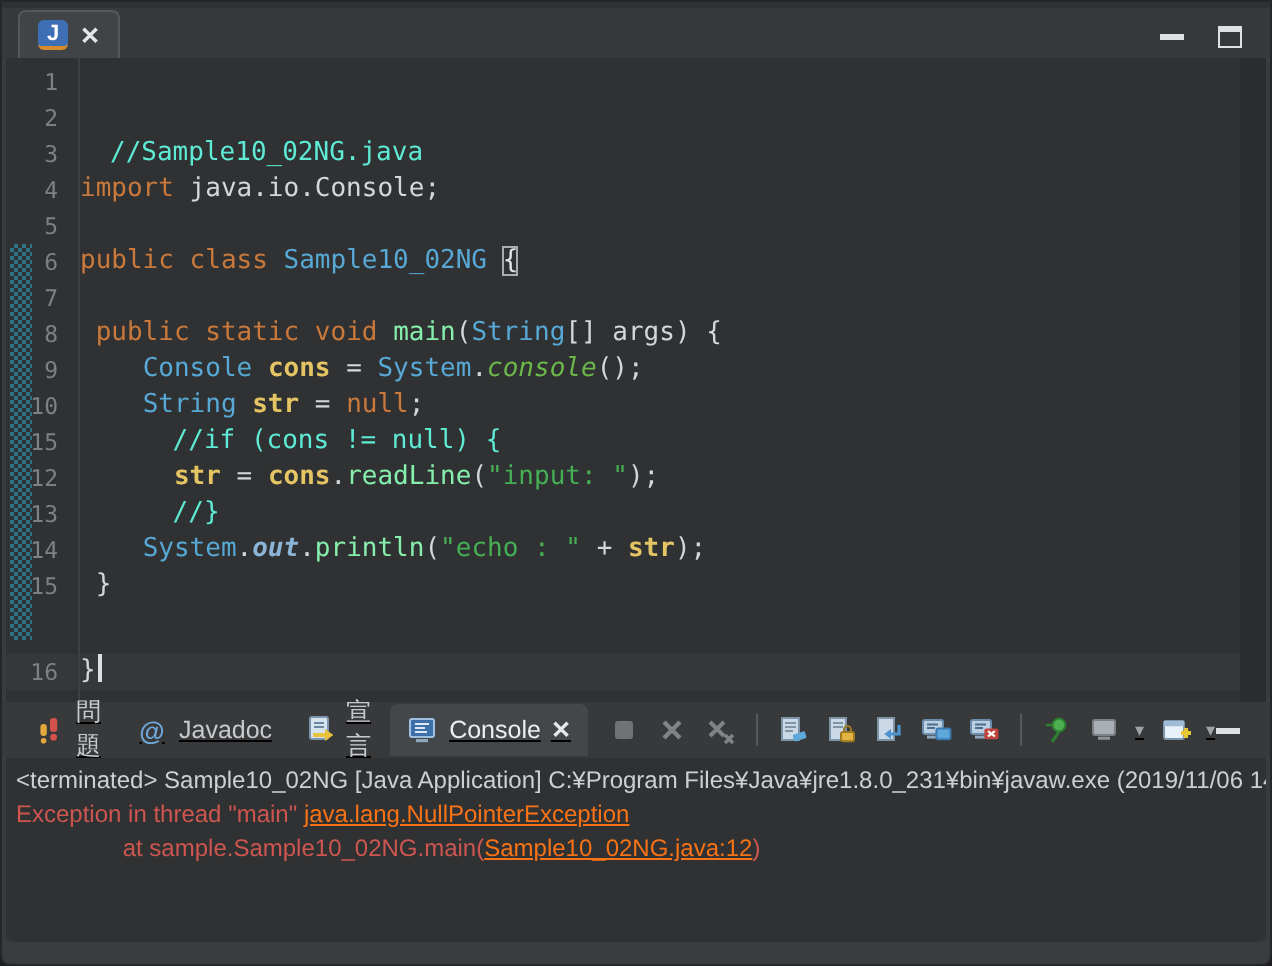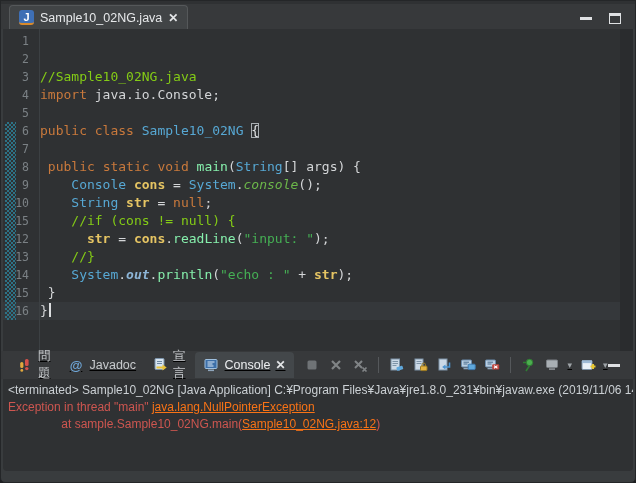--- a/index.html
+++ b/index.html
@@ -34,31 +34,31 @@
     font-family:"DejaVu Sans Mono", monospace; font-size:13px; overflow:hidden;
     padding-top:3px;
   }
   .editor .vrule { position:absolute; left:36px; top:0; bottom:0; width:1px; background:#3C4043; }
   .hatch {
     position:absolute; left:2px; top:93px; width:11px; height:198px;
     background-image:conic-gradient(#2D7386 25%, transparent 0 50%, #2D7386 0 75%, transparent 0);
     background-size:4px 4px;
   }
   .cl { display:flex; height:18px; line-height:18px; }
-  .cl.current { background:#35383B; }
+  .cl.current { background:#35383B;margin-top:25px; }
   .ln { flex:0 0 31px; text-align:right; padding-right:5px; color:#7B8185; font-size:11.5px; }
   .lt { white-space:pre; padding-left:6px; color:#D4D6D8; }
   .seg-kw { color:#C9793C; }
   .seg-ty { color:#57A8D4; }
   .seg-va { color:#E5C463; font-weight:bold; }
   .seg-me { color:#86efac; }
   .seg-sm { color:#6CB74A; font-style:italic; }
   .seg-sf { color:#8CB4D6; font-weight:bold; font-style:italic; }
   .seg-st { color:#45AF54; }
-  .seg-cm { color:#84cc16; }
+  .seg-cm { color:#5eead4;margin-left:15px; }
   .seg-pl { color:#D4D6D8; }
   .seg-bx { color:#E0E2E4; outline:1px solid #A8ADB1; outline-offset:-1px; }
   .caret { display:inline-block; width:2px; height:14px; background:#DCDEE0; vertical-align:-2px; margin-left:1px; }
   .overview-ruler { position:absolute; right:0; top:0; bottom:0; width:13px; background:#2A2C2E; }
   
   .bottom-tabbar {
     height:28px; background:#37393B; display:flex; align-items:center;
     padding:0 10px 0 8px; position:relative;text-decoration:underline;
   }
   .btab { display:flex; align-items:center; gap:5px; padding:0 8px; height:26px; color:#C7CACD; font-size:12.5px; }
@@ -81,21 +81,20 @@
   .statusbar { height:13px; }
 </style>
 </head>
 <body>
 
 <div class="window">
 
   <div class="editor-tabbar">
     <div class="etab">
       <span class="jbadge">J</span>
-      <span>Sample10_02NG.java</span>
       <span class="xglyph">✕</span>
     </div>
     <div class="winbtns">
       <span class="dash"></span>
       <span class="maxbox"></span>
     </div>
   </div>
 
   <div class="editor">
     <div class="hatch"></div>

